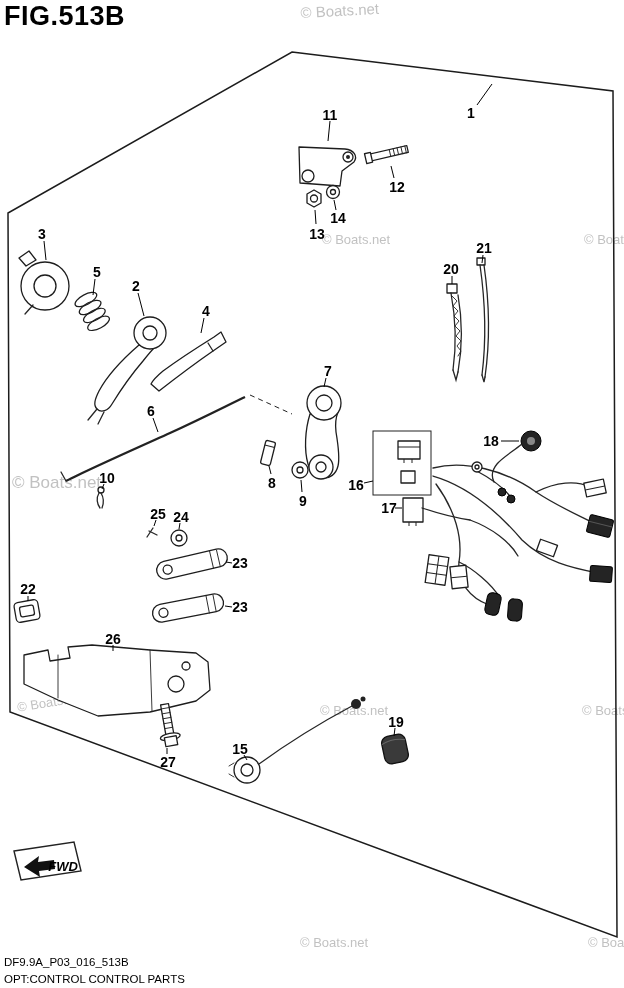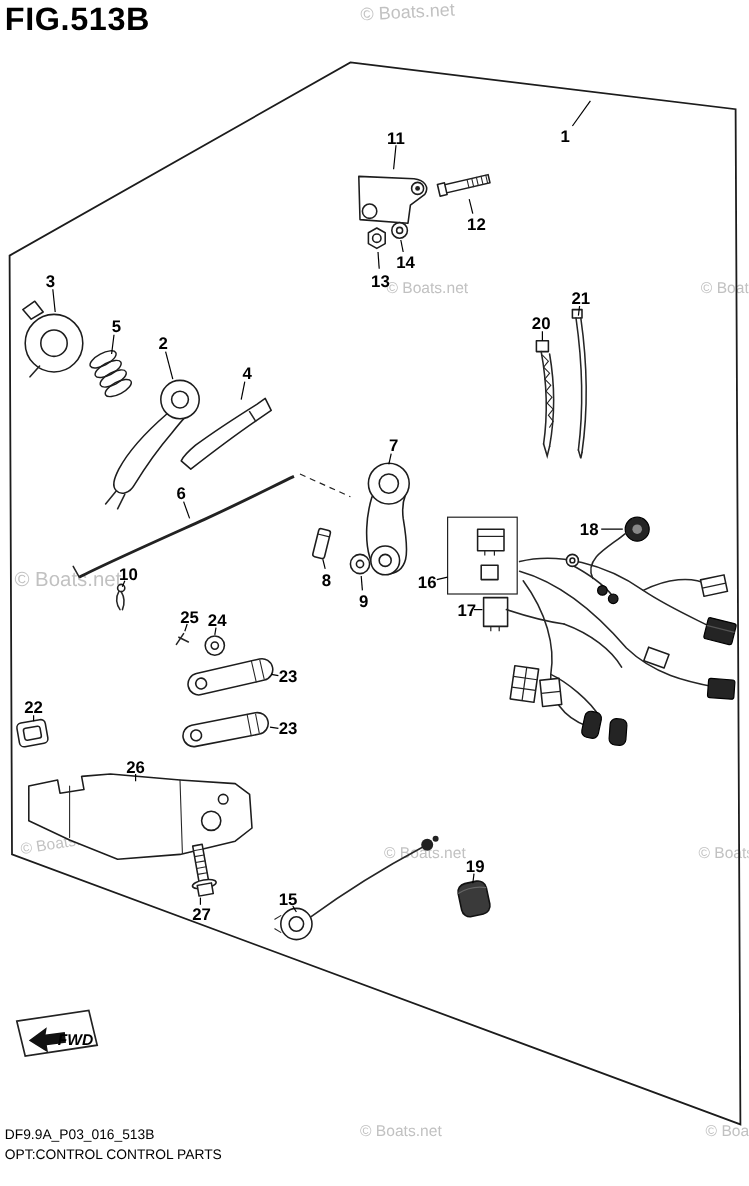--- a/index.html
+++ b/index.html
@@ -5,21 +5,21 @@
   html,body{margin:0;padding:0;background:#fff;}
   .page{position:relative;width:624px;height:988px;background:#fff;overflow:hidden;
         font-family:"Liberation Sans",sans-serif;}
   .title{position:absolute;left:4px;top:1px;font-size:27px;font-weight:800;
          letter-spacing:.5px;color:#000;z-index:3;}
   #watermarks{position:absolute;inset:0;z-index:1;pointer-events:none;}
   #watermarks .wm{position:absolute;color:#8f8f8f;opacity:.55;white-space:nowrap;
         font-family:"Liberation Sans",sans-serif;transform-origin:left top;}
   svg.diagram{position:absolute;left:0;top:0;z-index:2;}
   svg text{font-family:"Liberation Sans",sans-serif;}
-  .footer{position:absolute;left:4px;bottom:16px;font-size:11.5px;color:#000;
+  .footer{position:absolute;left:4px;bottom:0;font-size:11.5px;color:#000;
           line-height:1.5;z-index:3;}
   .part{fill:#fff;stroke:#1d1d1d;stroke-width:1.3;stroke-linejoin:round;}
   .outline{fill:none;stroke:#1d1d1d;stroke-width:1.2;}
   .wire{fill:none;stroke:#262626;stroke-width:1.3;stroke-linecap:round;}
   .thin{stroke-width:.9;}
   .dark{fill:#242424;stroke:#000;stroke-width:1;}
   .leader{stroke:#000;stroke-width:1;}
   .plabel{font:bold 14px "Liberation Sans",sans-serif;text-anchor:middle;fill:#000;}
 </style>
 </head>

